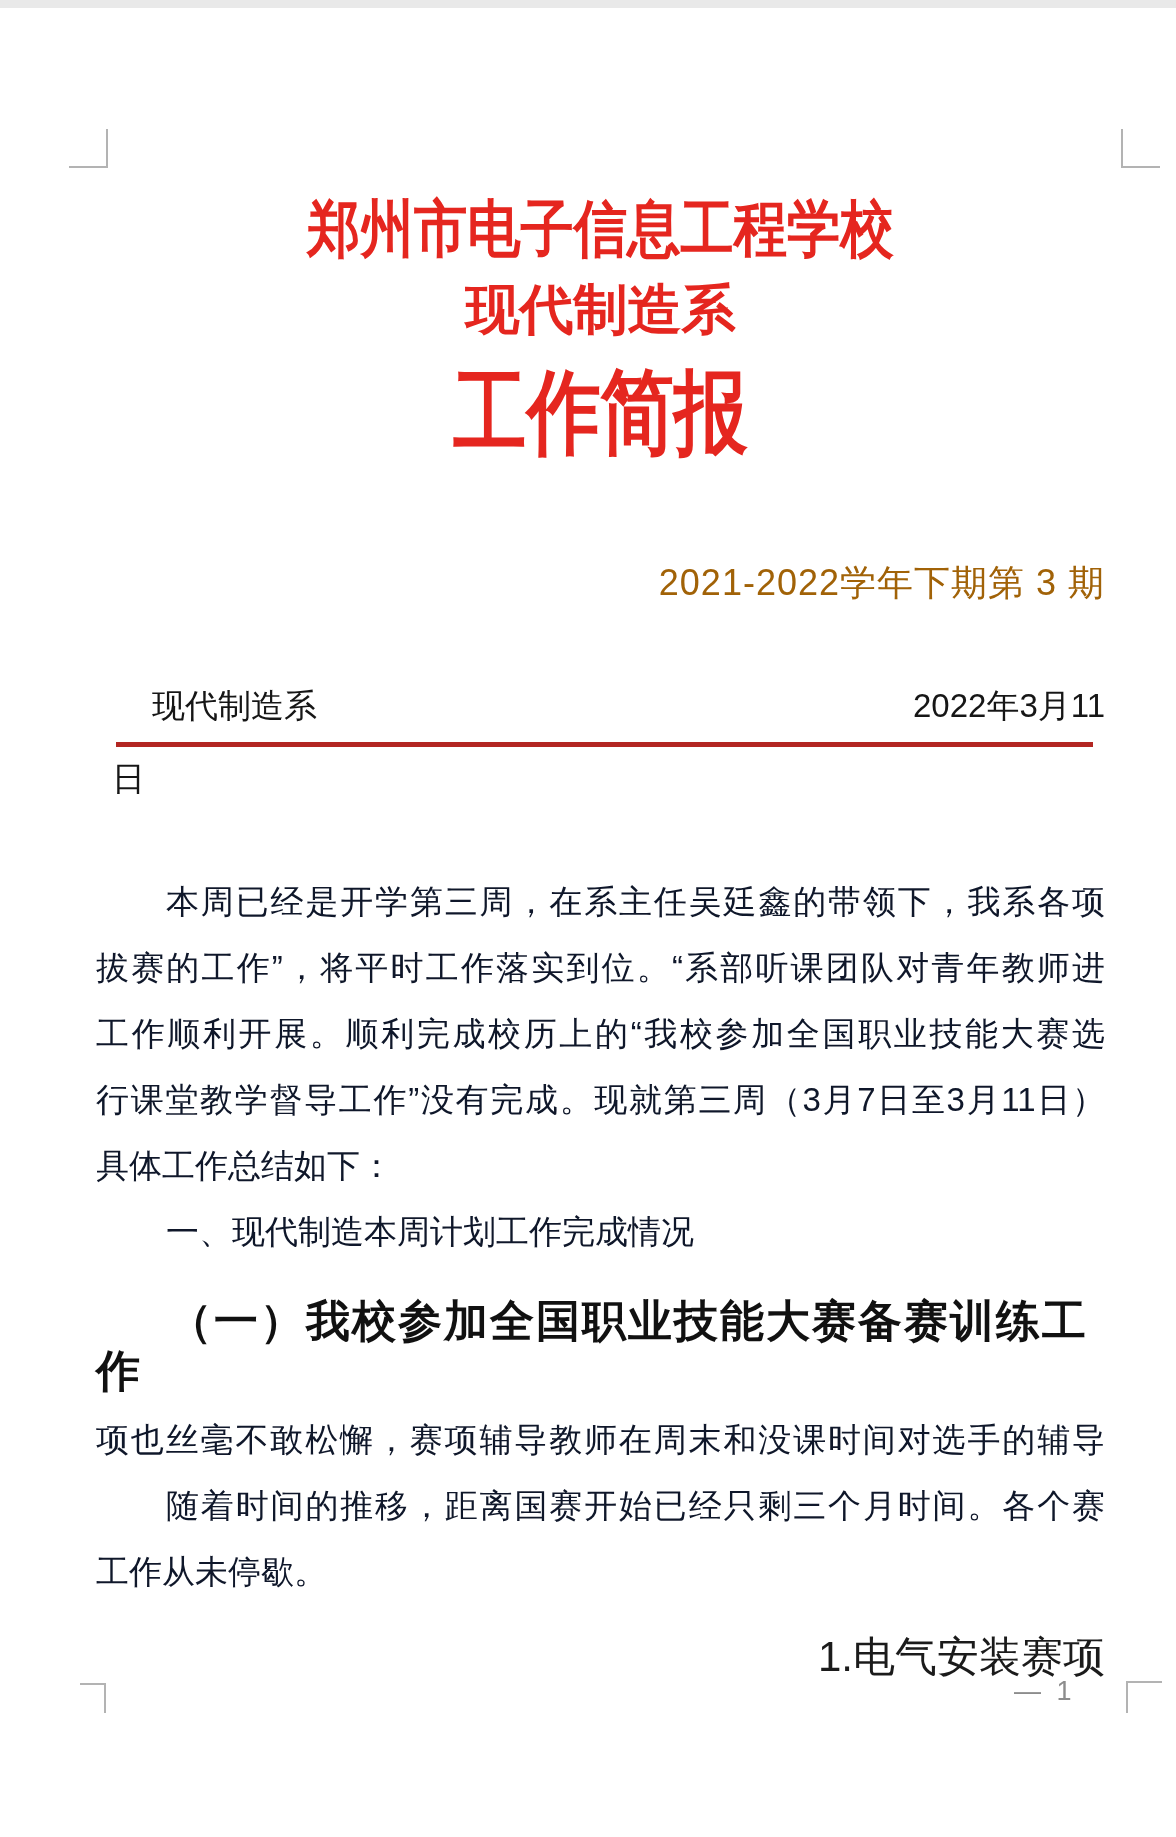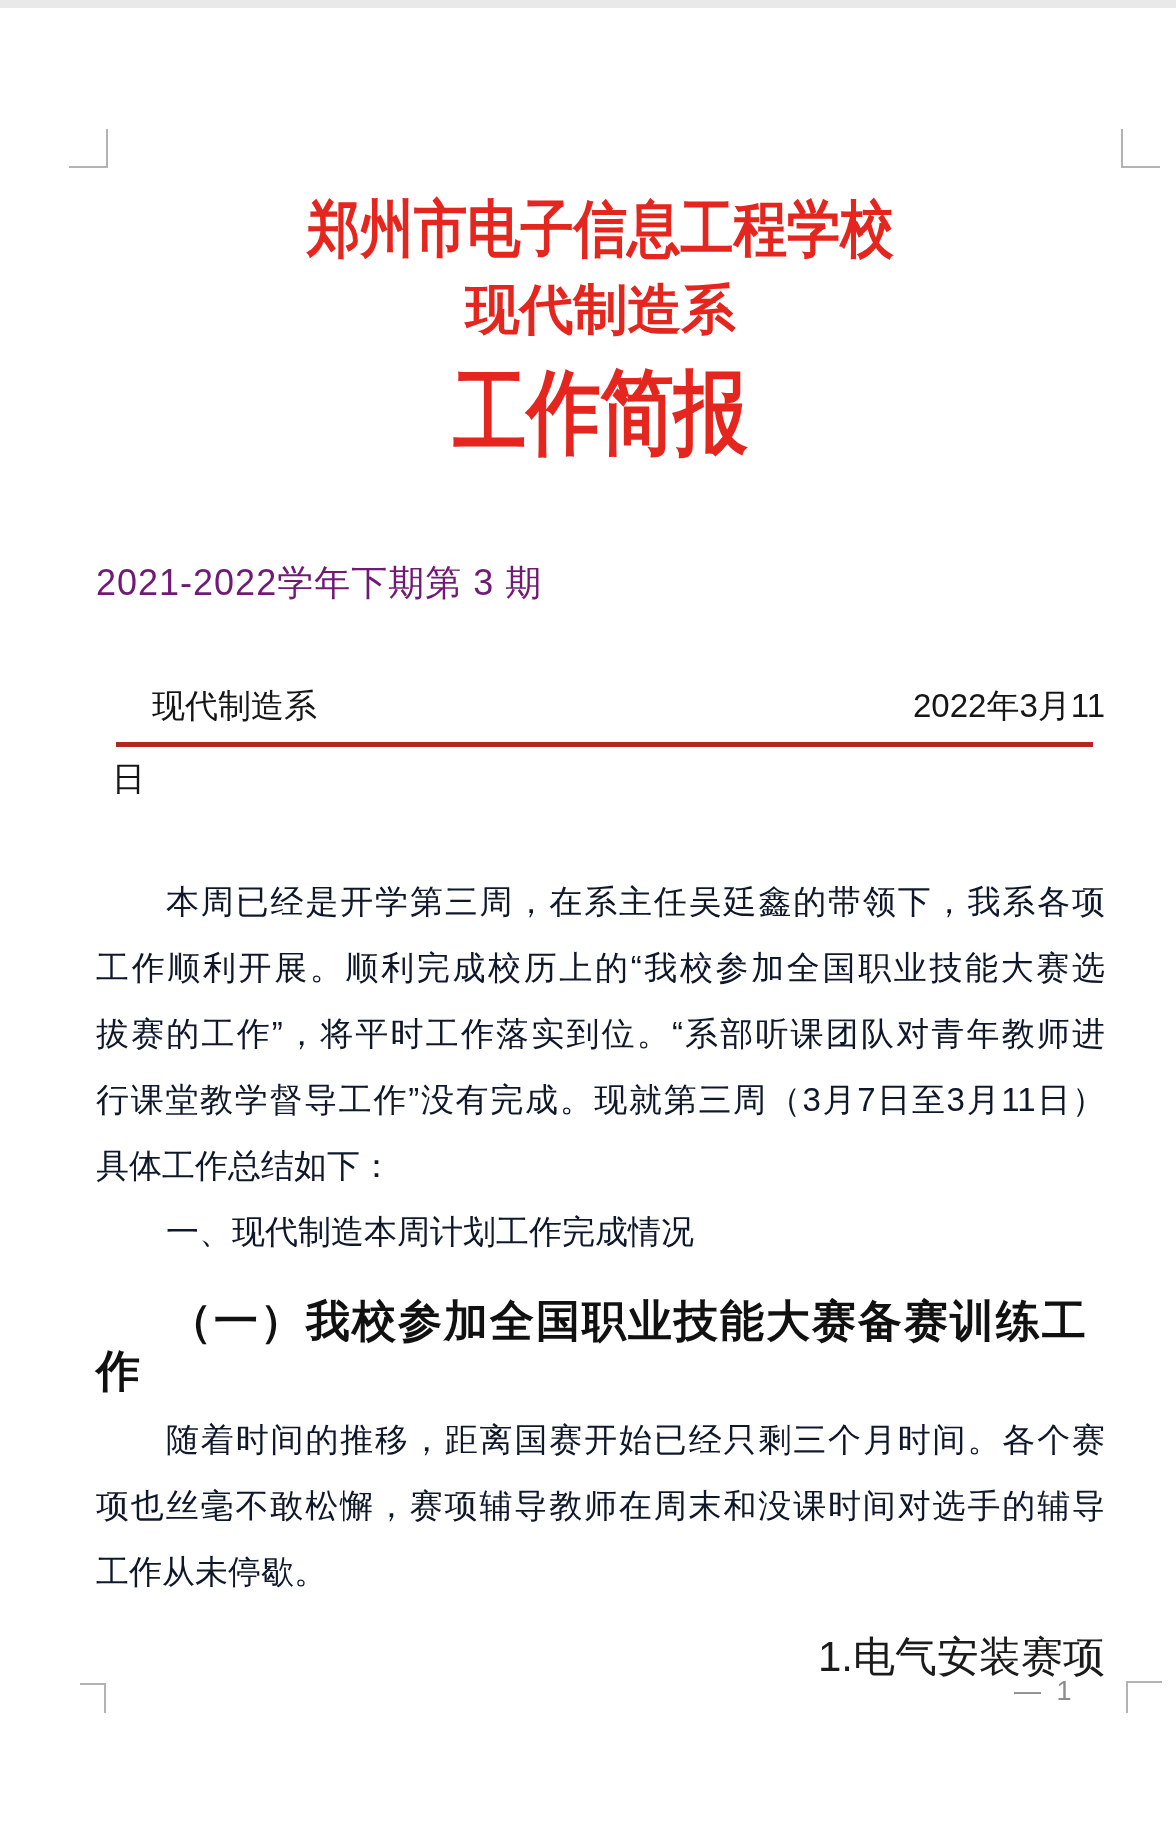--- a/index.html
+++ b/index.html
@@ -37,21 +37,21 @@
   .t-main{
     margin-top:22px;
     font-size:92px;line-height:100px;font-weight:bold;
     color:#e5261f;text-align:center;
     transform:scaleX(.80);transform-origin:50% 50%;
     white-space:nowrap;
   }
   .issue{
     margin-top:100px;
     font-size:36px;line-height:42px;
-    text-align:left;color:#701a75;
+    text-align:right;color:#a16207;
     letter-spacing:1px;
   }
   .info-row{
     margin-top:82px;
     display:flex;justify-content:space-between;align-items:flex-end;
     font-size:33px;line-height:40px;color:#161616;
   }
   .info-left{padding-left:56px;}
   .rule{
     margin:16px 12px 0 20px;
@@ -114,32 +114,32 @@
 
     <div class="info-row">
       <span class="info-left">现代制造系</span>
       <span class="info-right">2022年3月11</span>
     </div>
     <div class="rule"></div>
     <div class="wrap-char">日</div>
 
     <div class="para">
       <div class="line indent">本周已经是开学第三周，在系主任吴廷鑫的带领下，我系各项</div>
+      <div class="line">拔赛的工作”，将平时工作落实到位。“系部听课团队对青年教师进</div>
       <div class="line">工作顺利开展。顺利完成校历上的“我校参加全国职业技能大赛选</div>
-      <div class="line">拔赛的工作”，将平时工作落实到位。“系部听课团队对青年教师进</div>
       <div class="line">行课堂教学督导工作”没有完成。现就第三周（3月7日至3月11日）</div>
       <div class="line no-j">具体工作总结如下：</div>
       <div class="line no-j indent sec1">一、现代制造本周计划工作完成情况</div>
     </div>
 
     <div class="sec2">（一）我校参加全国职业技能大赛备赛训练工作</div>
 
     <div class="para2">
+      <div class="line">项也丝毫不敢松懈，赛项辅导教师在周末和没课时间对选手的辅导</div>
       <div class="line indent">随着时间的推移，距离国赛开始已经只剩三个月时间。各个赛</div>
-      <div class="line">项也丝毫不敢松懈，赛项辅导教师在周末和没课时间对选手的辅导</div>
       <div class="line no-j">工作从未停歇。</div>
     </div>
 
     <div class="list-item">
       <span class="num">1.</span><span>电气安装赛项</span>
     </div>
 
   </div>
 
   <div class="page-num">— 1</div>

